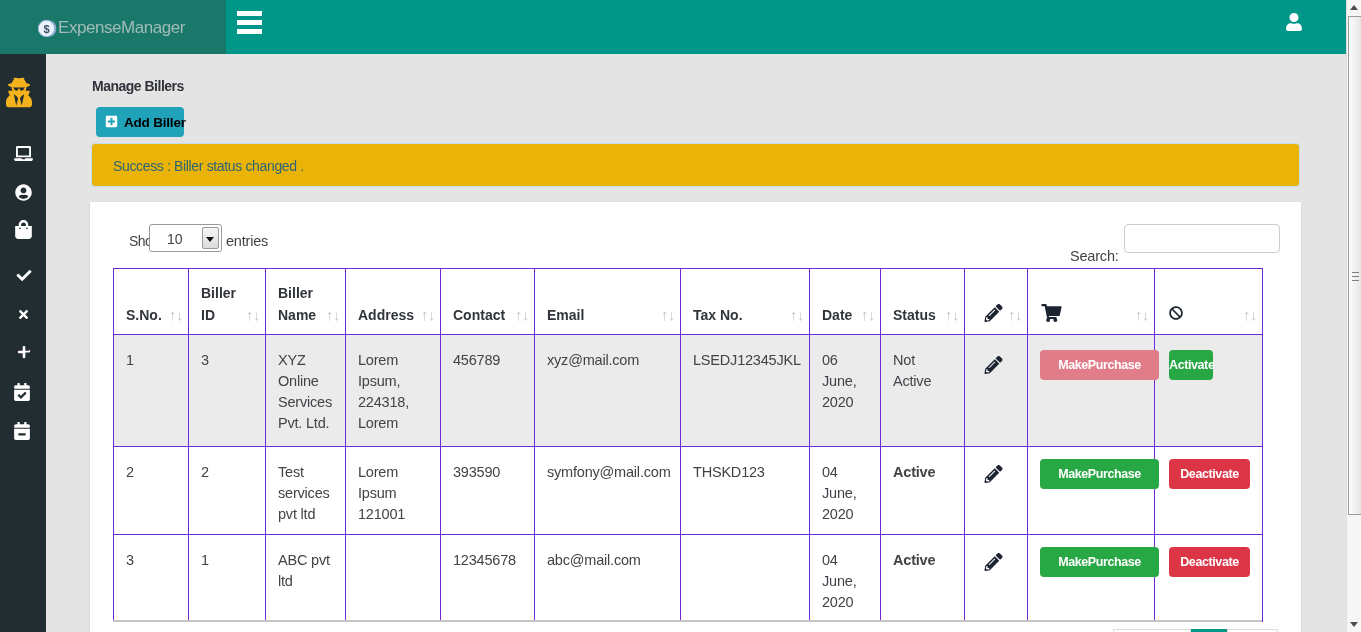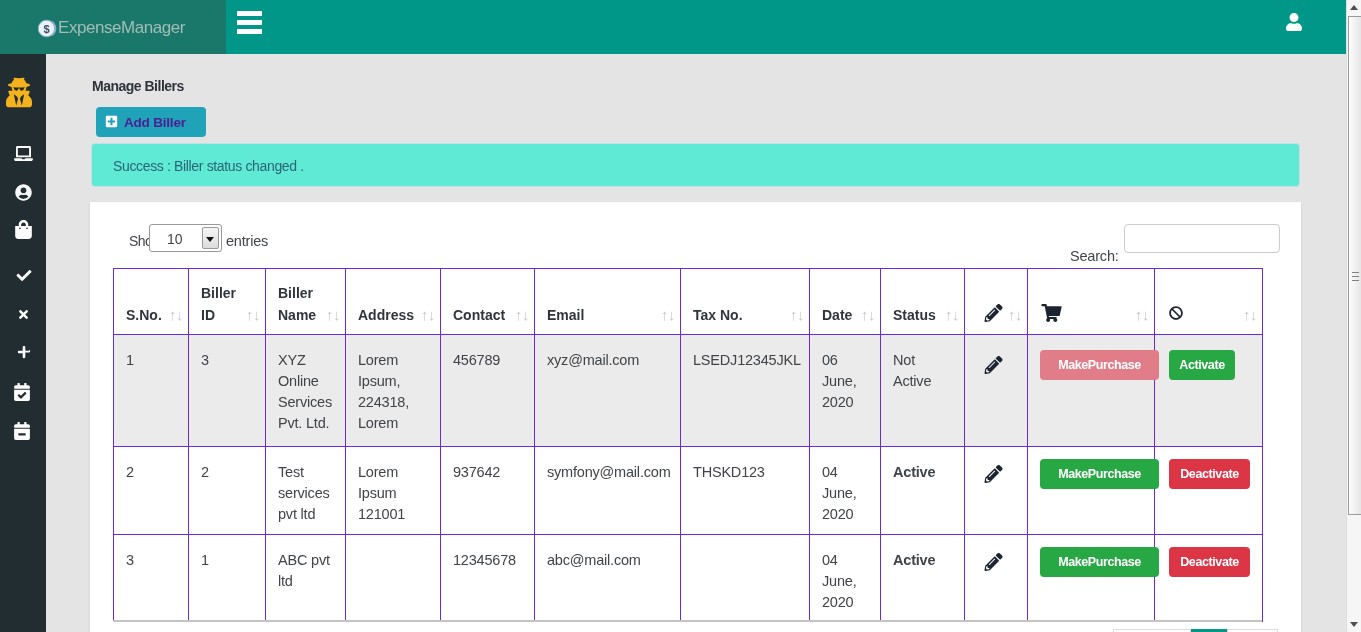--- a/index.html
+++ b/index.html
@@ -12,23 +12,23 @@
   #logo { position:absolute; left:0; top:0; width:226px; height:54px; background:#1a786b; }
   #logotxt { position:absolute; left:58px; top:18px; font-size:17px; color:#a2bcb6; letter-spacing:-0.45px; }
   #burger { position:absolute; left:237px; top:11px; }
   #burger div { width:25px; height:5px; background:#fff; margin-bottom:4px; }
 
   
   #sidebar { position:absolute; left:0; top:54px; width:46px; height:578px; background:#222d32; }
 
   
   #heading { position:absolute; left:92px; top:80px; font-size:14px; font-weight:bold; letter-spacing:-0.5px; color:#2f3239; line-height:13px; }
-  #addbtn { position:absolute; left:96px; top:107px; width:110px; height:30px; background:#20a3b9; border-radius:4px; color:#4c1d95; }
+  #addbtn { position:absolute; left:96px; top:107px; width:88px; height:30px; background:#20a3b9; border-radius:4px; color:#000000; }
   #addbtn span { position:absolute; left:28px; top:8px; font-size:13.5px; font-weight:bold; white-space:nowrap; letter-spacing:-0.2px; }
-  #alert { position:absolute; left:91px; top:143px; width:1209px; height:44px; background:#5eead4; border:1px solid #c3e0ea; border-radius:4px; }
+  #alert { position:absolute; left:91px; top:143px; width:1209px; height:44px; background:#eab308; border:1px solid #c3e0ea; border-radius:4px; }
   #alert span { position:absolute; left:21px; top:14px; font-size:14px; letter-spacing:-0.35px; color:#2c6575; white-space:nowrap; }
 
   
   #card { position:absolute; left:90px; top:202px; width:1211px; height:470px; background:#fff; box-shadow:0 1px 2px rgba(0,0,0,0.12); }
   #showlbl { position:absolute; left:24px; top:31px; font-size:14px; letter-spacing:-0.5px;margin-left:15px; }
   #sel { position:absolute; left:59px; top:22px; width:73px; height:28px; background:#fff; border:1px solid #999; border-radius:3px; }
   #sel .val { position:absolute; left:17px; top:6px; font-size:14px; }
   #sel .btn2 { position:absolute; right:2px; top:2px; bottom:2px; width:17px; background:linear-gradient(#f6f6f6,#dcdcdc); border:1px solid #9a9a9a; border-radius:2px; }
   #sel .btn2:after { content:""; position:absolute; left:3px; top:9px; border-left:4px solid transparent; border-right:4px solid transparent; border-top:5px solid #111; }
   #entlbl { position:absolute; left:136px; top:31px; font-size:14.5px; letter-spacing:-0.2px; }
@@ -43,21 +43,21 @@
   td { vertical-align:top; padding:15px 12px 8px; line-height:21px; color:#404448; font-size:14.5px; letter-spacing:-0.2px; white-space:nowrap; }
   tr.odd td { background:#ebebeb; }
   table { background:#fff; }
   .tbl-bottom { position:absolute; left:23px; top:418px; width:1149px; height:2px; background:#c4c4c4; }
 
   .btn { display:inline-block; text-align:center; border-radius:4px; color:#fff; font-weight:bold; font-size:12.5px; letter-spacing:-0.4px; height:30px; line-height:30px; }
   .green { background:#28a745; }
   .red { background:#dc3545; }
   .pink { background:#e07d88; }
   .mp { width:119px; }
-  .act { width:66px; margin-left:2px; }
+  .act { width:44px; margin-left:2px; }
   .deact { width:81px; margin-left:2px; }
 
   
   #pg { position:absolute; top:427px; left:1023px; height:40px; }
   #pg .pi { position:absolute; top:0; height:40px; border:1px solid #ddd; background:#fff; }
 
   
   #sb { position:absolute; right:0; top:0; width:15px; height:632px; background:#f6f6f6; border-left:1px solid #dedede; }
   #sb .up { position:absolute; left:3px; top:5px; width:0; height:0; border-left:4.5px solid transparent; border-right:4.5px solid transparent; border-bottom:5.5px solid #4d4d4d; }
   #sb .dn { position:absolute; left:3px; bottom:5px; width:0; height:0; border-left:4.5px solid transparent; border-right:4.5px solid transparent; border-top:5.5px solid #4d4d4d; }
@@ -212,21 +212,21 @@
             </svg>
           </td>
         <td><span class="btn pink mp" style="margin-top:0px">MakePurchase</span></td>
         <td><span class="btn green act" style="margin-top:0px">Activate</span></td>
       </tr>
       <tr style="height:88px">
         <td>2</td>
         <td>2</td>
         <td>Test<br>services<br>pvt&nbsp;ltd</td>
         <td>Lorem<br>Ipsum<br>121001</td>
-        <td>937642</td>
+        <td>393590</td>
         <td>symfony@mail.com</td>
         <td>THSKD123</td>
         <td>04<br>June,<br>2020</td>
         <td style="font-weight:bold">Active</td>
         <td>
             <svg width="19" height="18" viewBox="0 0 512 512" fill="#1c2430" style="display:block;margin-top:3px;margin-left:7px">
               <path d="M497.9 142.1l-46.1 46.1c-4.7 4.7-12.3 4.7-17 0l-111-111c-4.7-4.7-4.7-12.3 0-17l46.1-46.1c18.7-18.7 49.1-18.7 67.9 0l60.1 60.1c18.8 18.7 18.8 49.1 0 67.9zM284.2 99.8L21.6 362.4.4 483.9c-2.9 16.4 11.4 30.6 27.8 27.8l121.5-21.3 262.6-262.6c4.7-4.7 4.7-12.3 0-17l-111-111c-4.8-4.7-12.4-4.7-17.1 0zM124.1 339.9c-5.5-5.5-5.5-14.3 0-19.8l154-154c5.5-5.5 14.3-5.5 19.8 0s5.5 14.3 0 19.8l-154 154c-5.5 5.5-14.3 5.5-19.8 0zM88 424h48v36.3l-64.5 11.3-31.1-31.1L51.7 376H88v48z"></path>
             </svg>
           </td>
         <td><span class="btn green mp" style="margin-top:-3px">MakePurchase</span></td>

